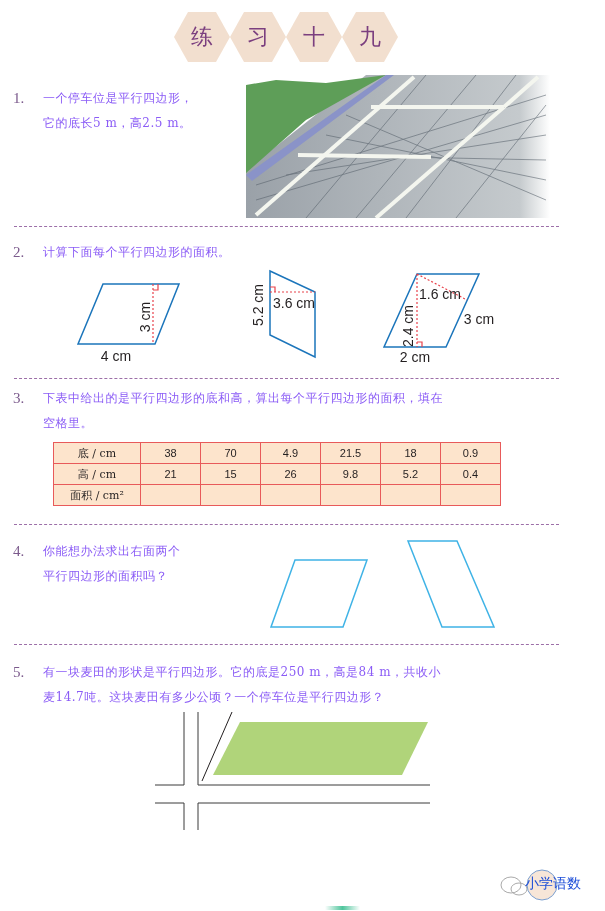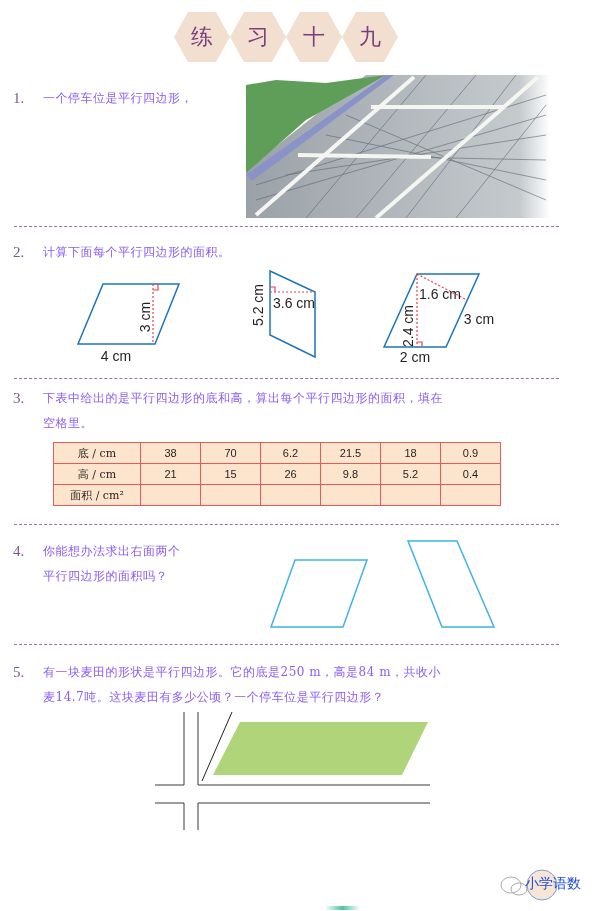--- a/index.html
+++ b/index.html
@@ -24,20 +24,21 @@
 <div class="title-wrap">
   <div class="hex" style="left:0">练</div>
   <div class="hex" style="left:56px">习</div>
   <div class="hex" style="left:112px">十</div>
   <div class="hex" style="left:168px">九</div>
 </div>
 
 <div class="qnum" style="left:13px;top:90px">1.</div>
 <div class="qtext" style="left:43px;top:86px">
   <div>一个停车位是平行四边形，</div>
+  <div>它的底长5 m，高2.5 m。</div>
 </div>
 <svg class="photo" viewBox="0 0 304 143">
   <defs>
     <linearGradient id="g1" x1="0" y1="0" x2="1" y2="0">
         <stop offset="0" stop-color="#9aa1a8"></stop>
         <stop offset="0.9" stop-color="#c5cacd"></stop>
         <stop offset="1" stop-color="#fff"></stop>
       </linearGradient>
   </defs>
   <polygon points="0,143 0,95 120,0 304,0 304,143" fill="url(#g1)"></polygon>
@@ -97,21 +98,21 @@
 <div class="qtext" style="left:43px;top:386px">
   <div>下表中给出的是平行四边形的底和高，算出每个平行四边形的面积，填在</div>
   <div>空格里。</div>
 </div>
 <table class="data">
   <tbody>
       <tr>
     <td class="hdr">底 / cm</td>
     <td class="val">38</td>
     <td class="val">70</td>
-    <td class="val">6.2</td>
+    <td class="val">4.9</td>
     <td class="val">21.5</td>
     <td class="val">18</td>
     <td class="val">0.9</td>
   </tr>
   <tr>
     <td class="hdr">高 / cm</td>
     <td class="val">21</td>
     <td class="val">15</td>
     <td class="val">26</td>
     <td class="val">9.8</td>

